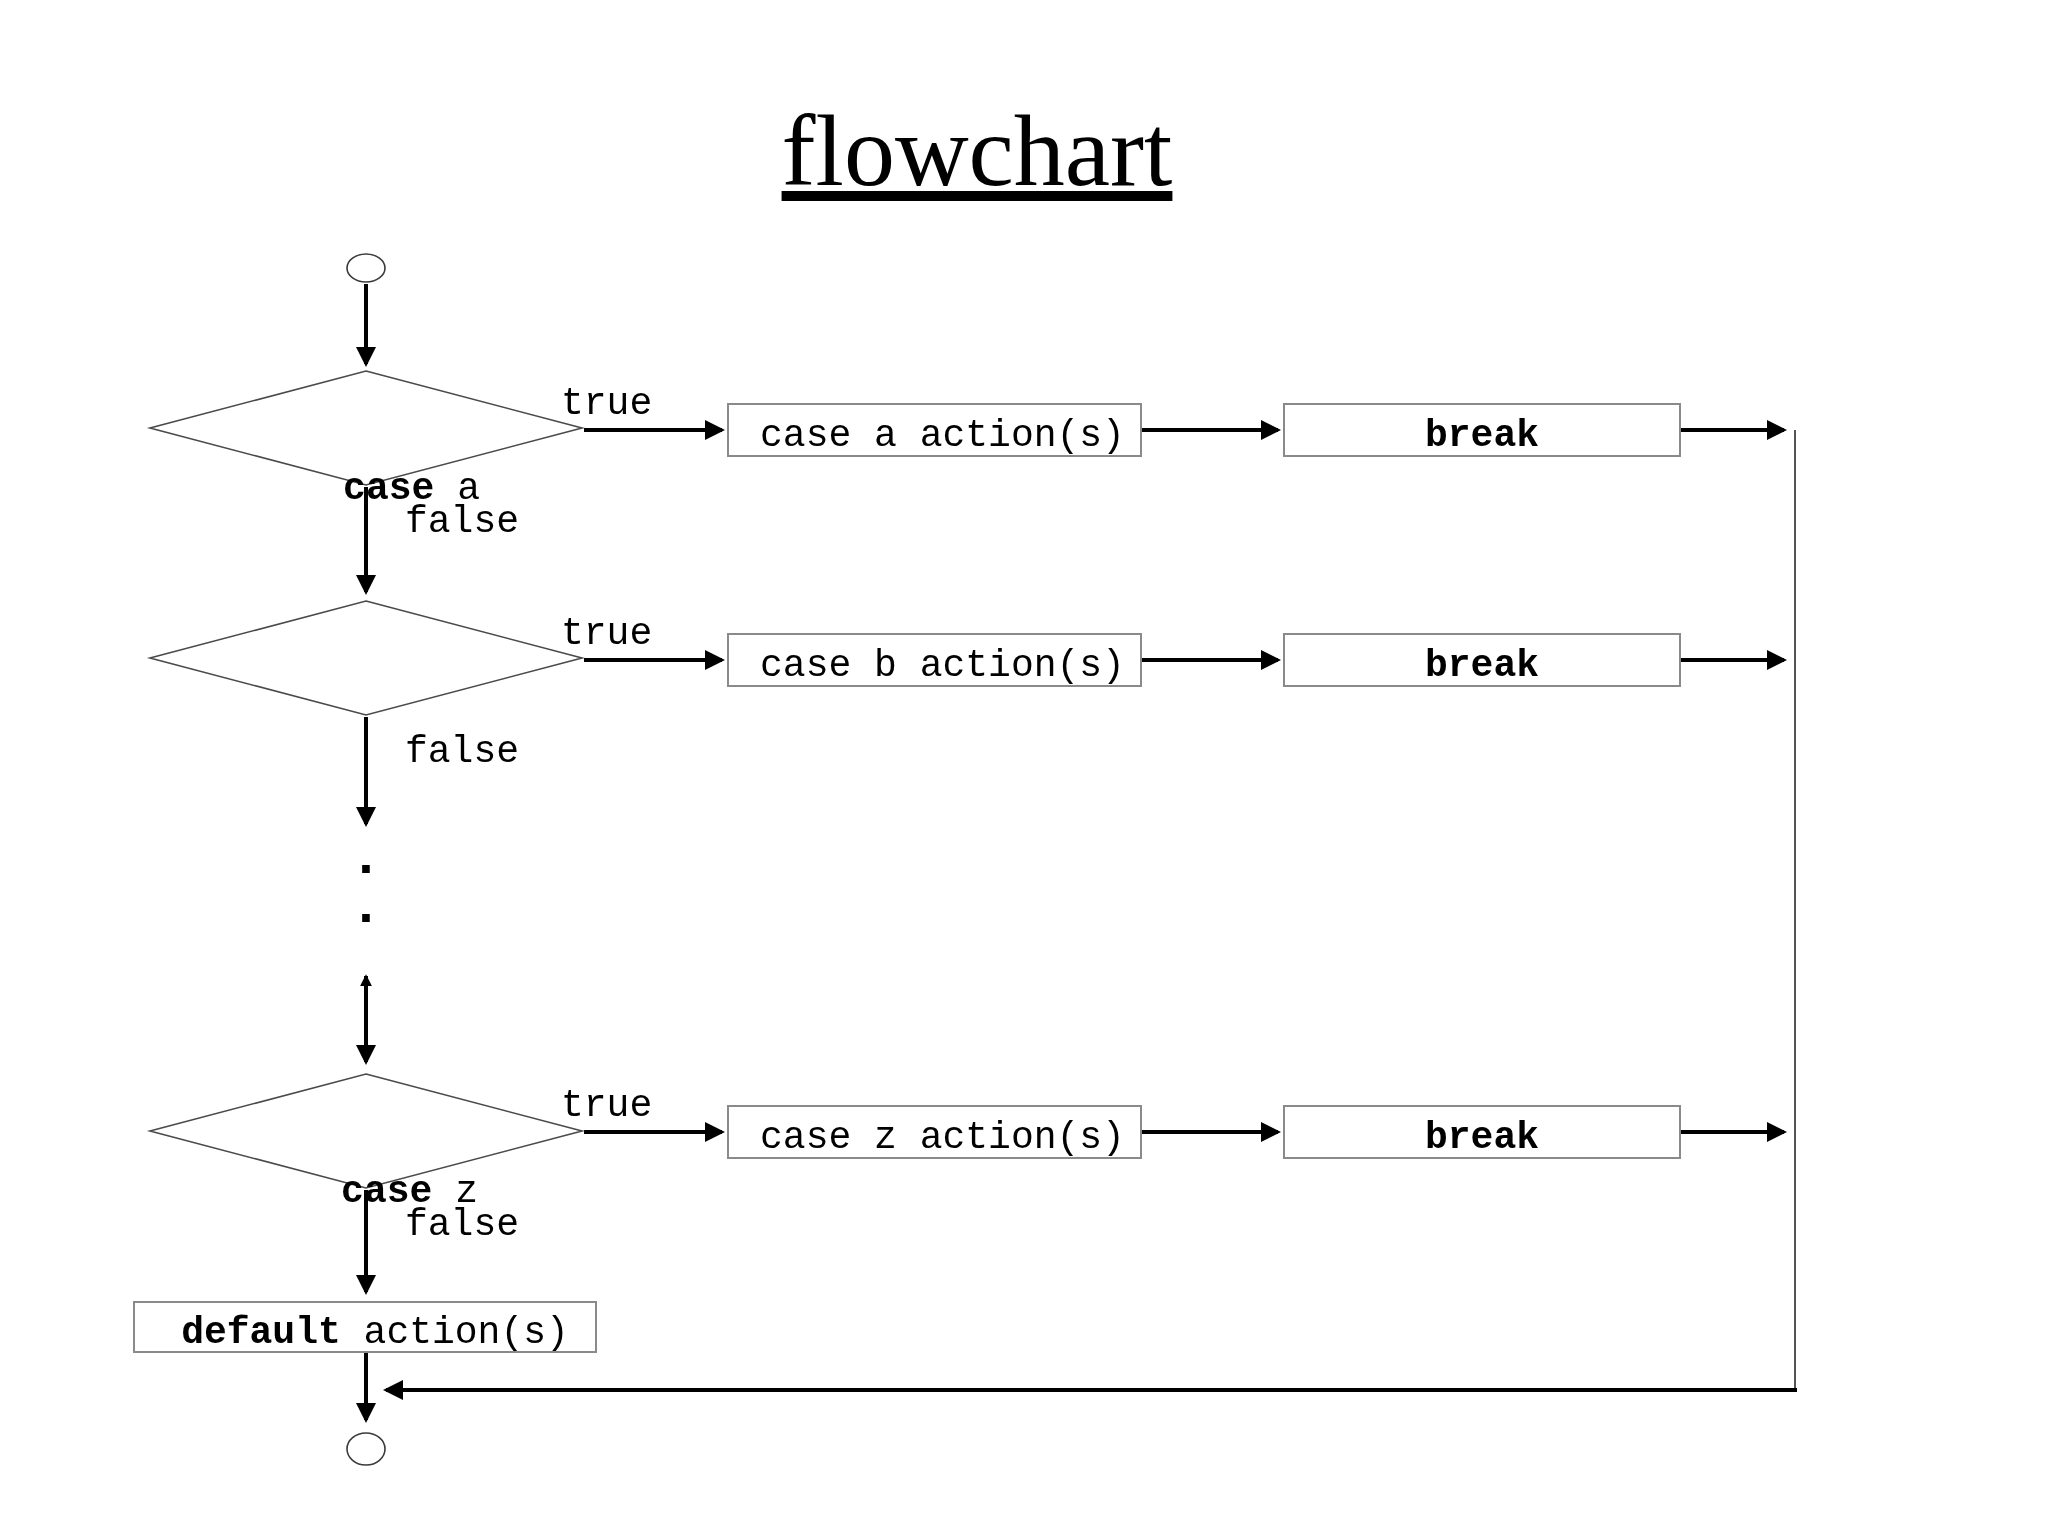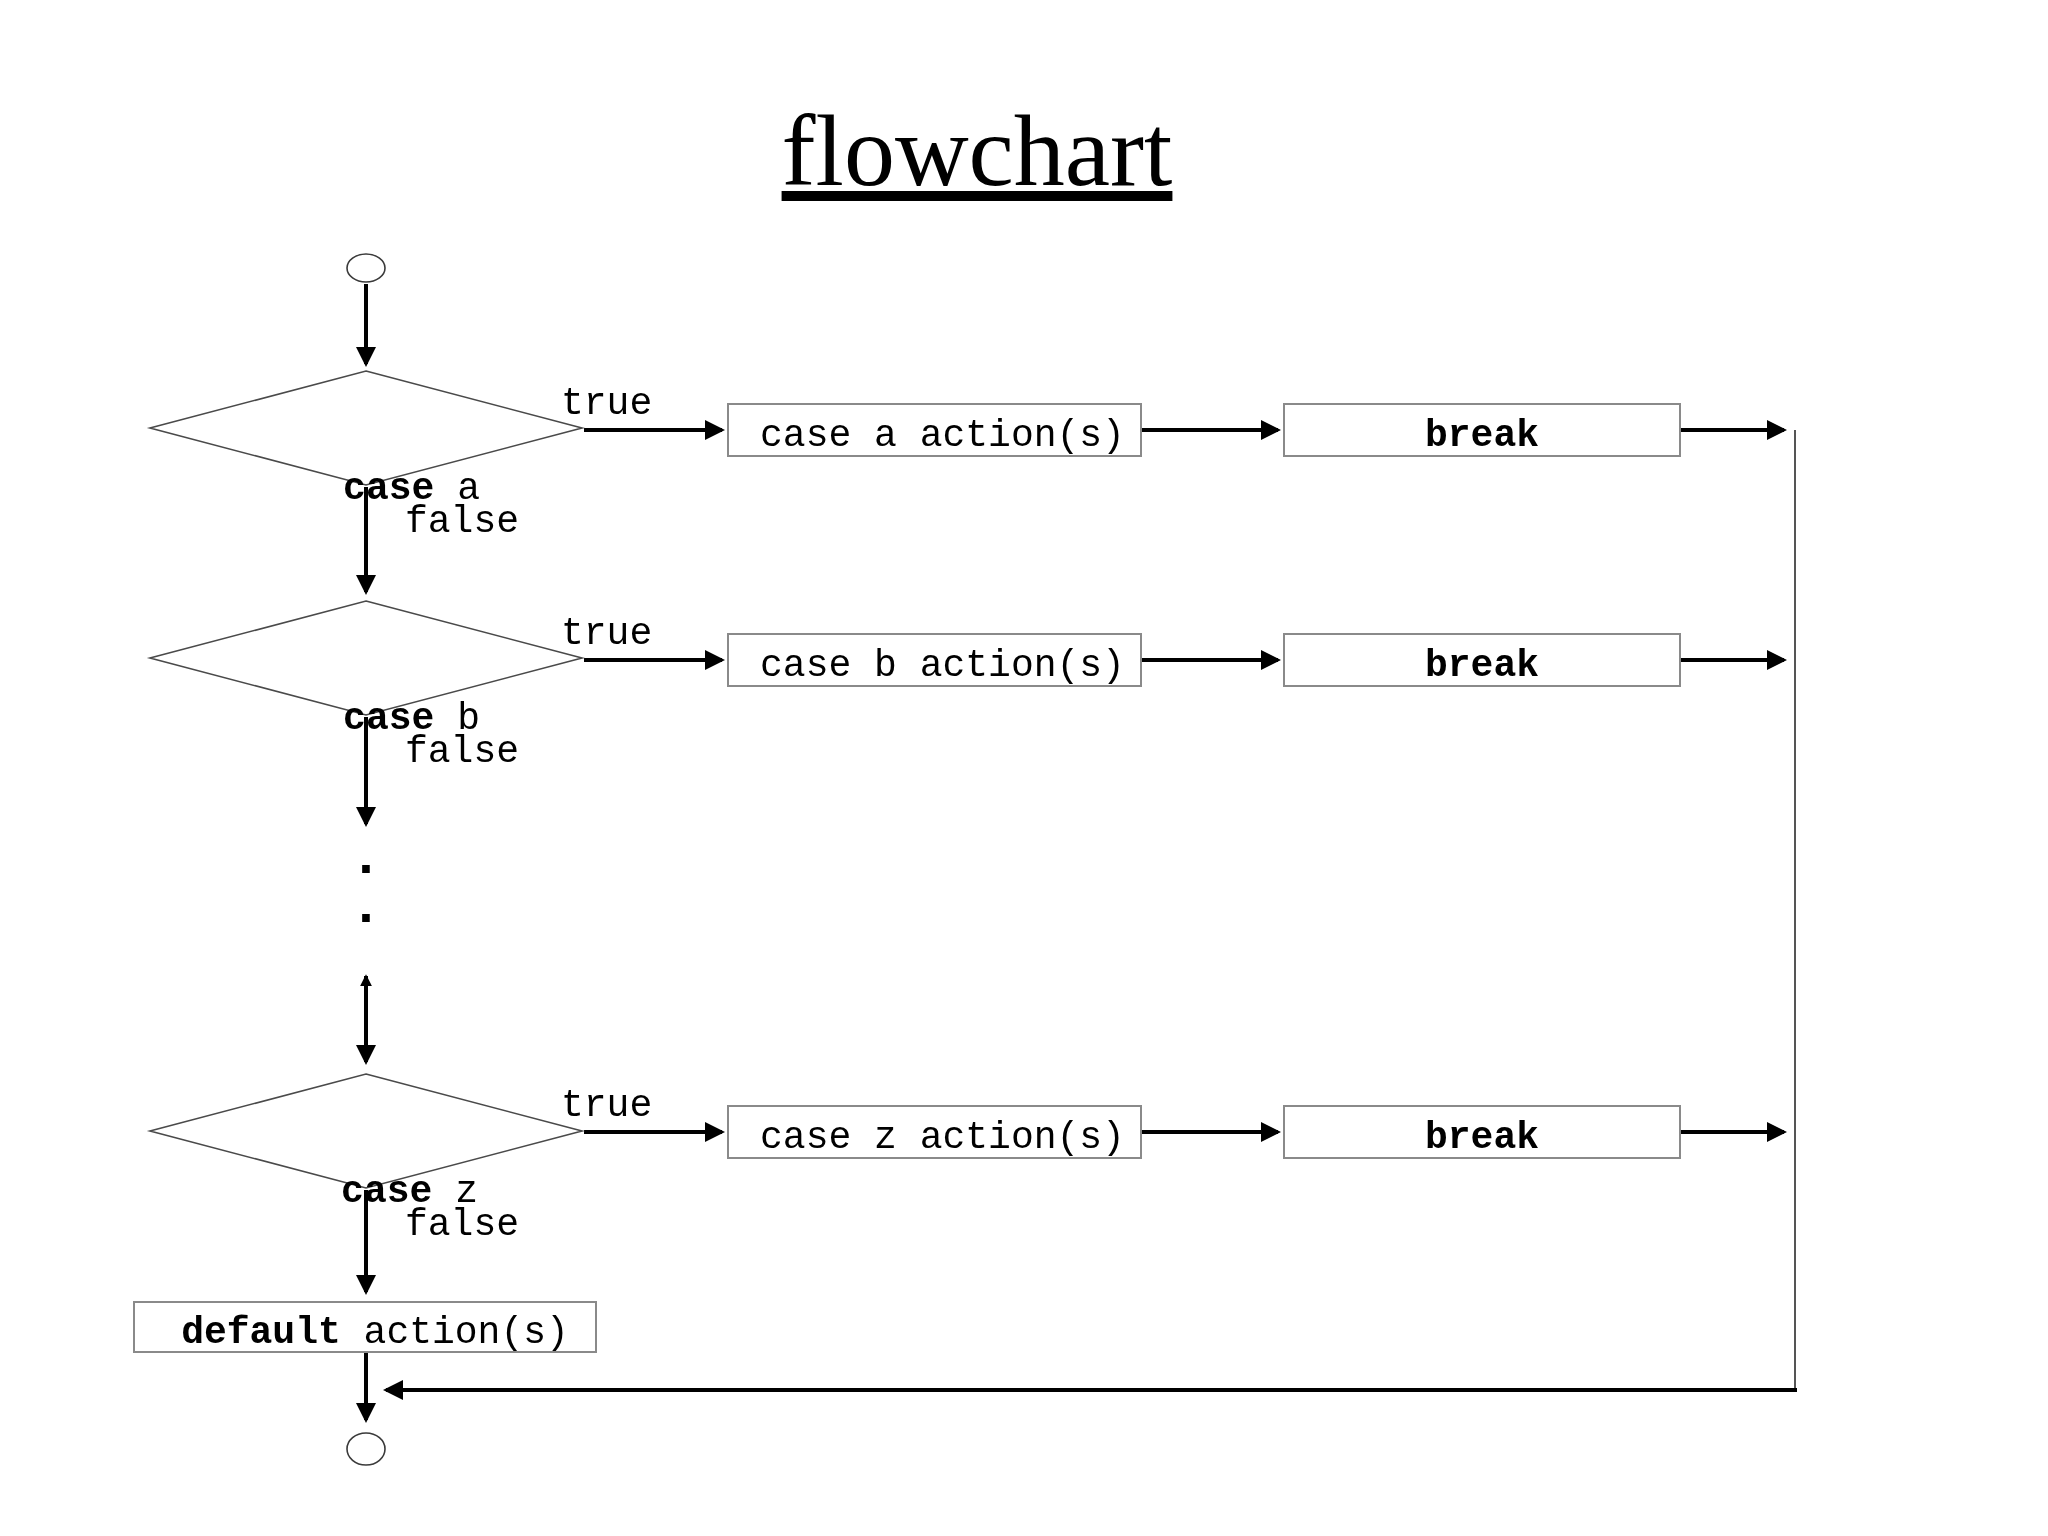--- a/index.html
+++ b/index.html
@@ -94,23 +94,20 @@
   <div class="abs title" style="left:977px;top:100px;">flowchart</div>
 
   <div class="abs diamond-label" style="left:150px;top:432px;">
     <span class="kw">case</span><span class="dvar">a</span>
   </div>
   <div class="abs edge-label" style="left:561px;top:385px;">true</div>
   <div class="abs edge-label" style="left:405px;top:503px;">false</div>
   <div class="abs boxtext action-box" style="top:404px;"><span>case a action(s)</span></div>
   <div class="abs boxtext break-box" style="top:404px;"><span>break</span></div>
 
-  <div class="abs diamond-label" style="left:150px;top:662px;">
-    <span class="kw">case</span><span class="dvar">b</span>
-  </div>
   <div class="abs edge-label" style="left:561px;top:615px;">true</div>
   <div class="abs edge-label" style="left:405px;top:733px;">false</div>
   <div class="abs boxtext action-box" style="top:634px;"><span>case b action(s)</span></div>
   <div class="abs boxtext break-box" style="top:634px;"><span>break</span></div>
 
   <div class="abs dot" style="left:366px;top:832px;">.</div>
   <div class="abs dot" style="left:366px;top:881px;">.</div>
 
   <div class="abs diamond-label" style="left:148px;top:1135px;">
     <span class="kw">case</span><span class="dvar">z</span>

